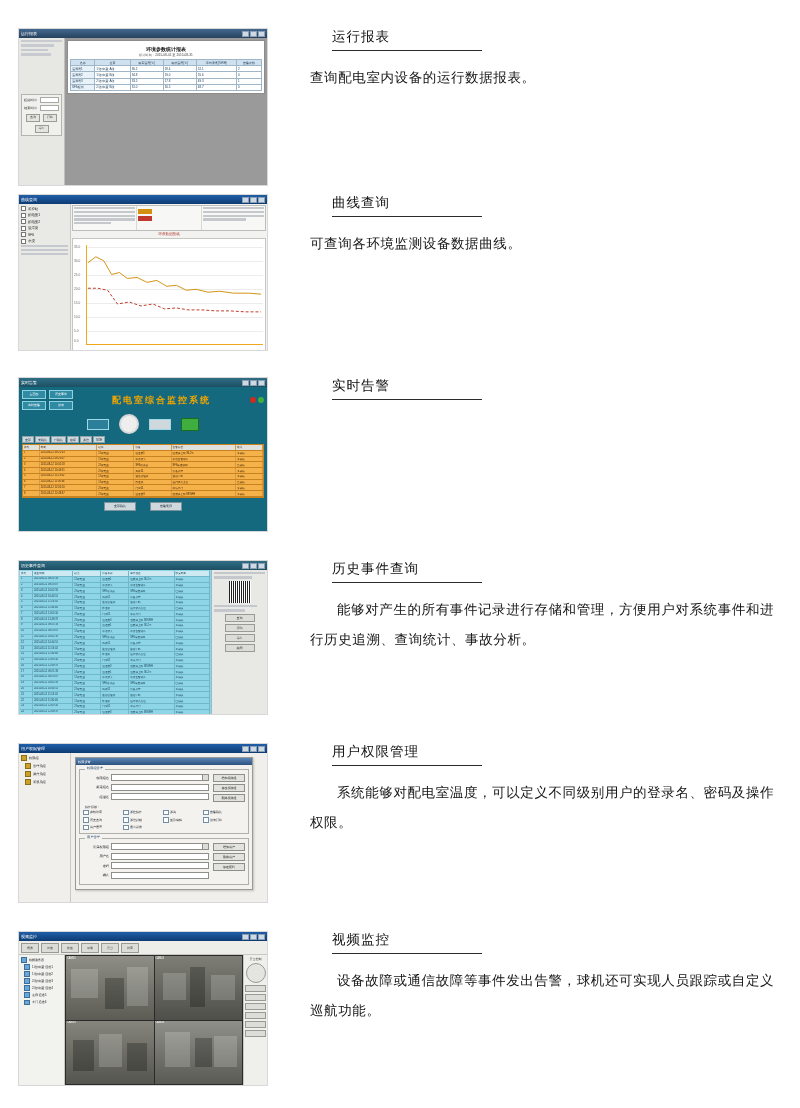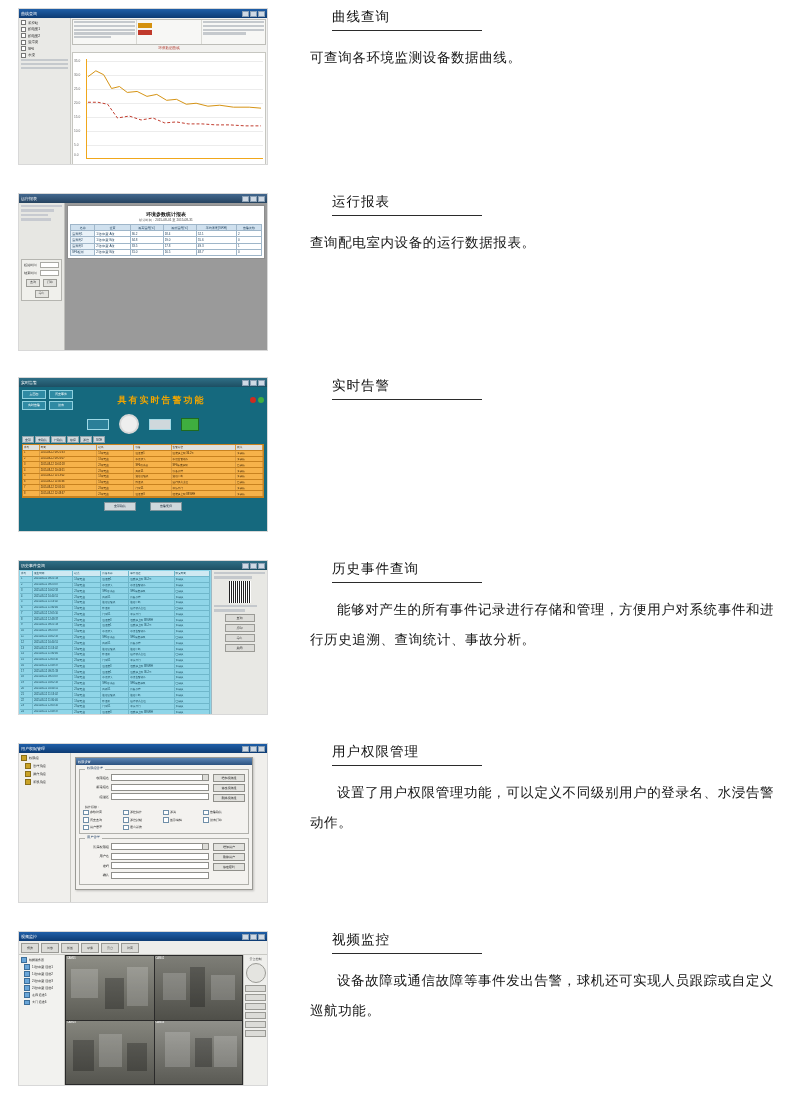--- a/index.html
+++ b/index.html
@@ -225,116 +225,20 @@
   .s6 .cam .d { position: absolute; background: rgba(0,0,0,.25); }
   .s6 .cam .lbl { position: absolute; left: 1px; top: 0.5px; font-size: 2.6px; color: #fff; }
   .s6 .ctrl { width: 24px; background: #efefec; border-left: 1px solid #c8c8c3; padding: 2px 1px; box-sizing: border-box; }
   .s6 .ctrl .b { height: 5px; background: #dcdcd8; border: 1px solid #9a9a95; margin-bottom: 2px; }
   .s6 .pad { width: 18px; height: 18px; border-radius: 50%; border: 1px solid #9a9a95; background: #e4e4e0; margin: 2px auto; }
 </style>
 </head>
 <body>
 
 <div class="page">
-
-  <div class="section" style="padding:8px 0 0 18px;">
-    <div class="shot s1">
-      <div class="win">
-        <div class="titlebar tb-blue">
-          <span>曲线查询</span>
-          <span class="tb-dots">
-              <i></i>
-              <i></i>
-              <i></i>
-            </span>
-        </div>
-        <div class="body">
-          <div class="left">
-            <div class="tree-row">
-                <span class="sq"></span>
-                <span style="font-size:3.4px">监控站</span>
-              </div>
-            <div class="tree-row">
-                <span class="sq"></span>
-                <span style="font-size:3.4px">配电室1</span>
-              </div>
-            <div class="tree-row">
-                <span class="sq"></span>
-                <span style="font-size:3.4px">配电室2</span>
-              </div>
-            <div class="tree-row">
-                <span class="sq"></span>
-                <span style="font-size:3.4px">温湿度</span>
-              </div>
-            <div class="tree-row">
-                <span class="sq"></span>
-                <span style="font-size:3.4px">SF6</span>
-              </div>
-            <div class="tree-row">
-                <span class="sq"></span>
-                <span style="font-size:3.4px">水浸</span>
-              </div>
-            <div class="mini-line"></div>
-            <div class="mini-line"></div>
-            <div class="mini-line"></div>
-          </div>
-          <div class="right">
-            <div class="topbar">
-              <div class="cell">
-                <div class="mini-line"></div>
-                  <div class="mini-line"></div>
-                <div class="mini-line"></div>
-                  <div class="mini-line"></div>
-                <div class="mini-line" style="width:60%"></div>
-              </div>
-              <div class="cell">
-                <div class="legend-swatch"></div>
-                <div class="legend-swatch red"></div>
-              </div>
-              <div class="cell">
-                <div class="mini-line"></div>
-                  <div class="mini-line"></div>
-                <div class="mini-line"></div>
-                  <div class="mini-line" style="width:70%"></div>
-              </div>
-            </div>
-            <div class="title-mini">环境数据曲线</div>
-            <div class="chart">
-              <div class="ylab" style="top:6px">35.0</div>
-              <div class="ylab" style="top:20px">30.0</div>
-              <div class="ylab" style="top:34px">25.0</div>
-              <div class="ylab" style="top:48px">20.0</div>
-              <div class="ylab" style="top:62px">15.0</div>
-              <div class="ylab" style="top:76px">10.0</div>
-              <div class="ylab" style="top:90px">5.0</div>
-              <div class="ylab" style="top:100px">0.0</div>
-              <div class="grid-h" style="top:8px"></div>
-              <div class="grid-h" style="top:22px"></div>
-              <div class="grid-h" style="top:36px"></div>
-              <div class="grid-h" style="top:50px"></div>
-              <div class="grid-h" style="top:64px"></div>
-              <div class="grid-h" style="top:78px"></div>
-              <div class="grid-h" style="top:92px"></div>
-              <div class="axis-v"></div>
-              <div class="axis-h"></div>
-              <svg class="curve" viewBox="0 0 180 100" preserveAspectRatio="none">
-                <polyline points="2,18 10,12 18,16 26,30 34,28 42,34 52,33 62,38 72,36 82,42 92,41 102,46 112,45 124,48 136,47 150,49 166,49 178,50" fill="none" stroke="#d4910f" stroke-width="1"></polyline>
-                <polyline points="2,44 12,44 22,46 32,60 44,58 56,62 68,60 80,65 92,64 104,66 118,66 132,67 146,67 162,68 178,68" fill="none" stroke="#c0392b" stroke-width="1" stroke-dasharray="3 2"></polyline>
-              </svg>
-            </div>
-          </div>
-        </div>
-      </div>
-    </div>
-    <div class="text-col">
-      <div class="sec-title">曲线查询</div>
-      <div class="rule"></div>
-      <p class="sec-body noind">可查询各环境监测设备数据曲线。</p>
-    </div>
-  </div>
 
   <div class="section" style="padding:28px 0 0 18px;">
     <div class="shot s2">
       <div class="win">
         <div class="titlebar tb-dark">
           <span>运行报表</span>
           <span class="tb-dots">
               <i></i>
               <i></i>
               <i></i>
@@ -417,20 +321,116 @@
         </div>
       </div>
     </div>
     <div class="text-col">
       <div class="sec-title">运行报表</div>
       <div class="rule"></div>
       <p class="sec-body noind">查询配电室内设备的运行数据报表。</p>
     </div>
   </div>
 
+  <div class="section" style="padding:8px 0 0 18px;">
+    <div class="shot s1">
+      <div class="win">
+        <div class="titlebar tb-blue">
+          <span>曲线查询</span>
+          <span class="tb-dots">
+              <i></i>
+              <i></i>
+              <i></i>
+            </span>
+        </div>
+        <div class="body">
+          <div class="left">
+            <div class="tree-row">
+                <span class="sq"></span>
+                <span style="font-size:3.4px">监控站</span>
+              </div>
+            <div class="tree-row">
+                <span class="sq"></span>
+                <span style="font-size:3.4px">配电室1</span>
+              </div>
+            <div class="tree-row">
+                <span class="sq"></span>
+                <span style="font-size:3.4px">配电室2</span>
+              </div>
+            <div class="tree-row">
+                <span class="sq"></span>
+                <span style="font-size:3.4px">温湿度</span>
+              </div>
+            <div class="tree-row">
+                <span class="sq"></span>
+                <span style="font-size:3.4px">SF6</span>
+              </div>
+            <div class="tree-row">
+                <span class="sq"></span>
+                <span style="font-size:3.4px">水浸</span>
+              </div>
+            <div class="mini-line"></div>
+            <div class="mini-line"></div>
+            <div class="mini-line"></div>
+          </div>
+          <div class="right">
+            <div class="topbar">
+              <div class="cell">
+                <div class="mini-line"></div>
+                  <div class="mini-line"></div>
+                <div class="mini-line"></div>
+                  <div class="mini-line"></div>
+                <div class="mini-line" style="width:60%"></div>
+              </div>
+              <div class="cell">
+                <div class="legend-swatch"></div>
+                <div class="legend-swatch red"></div>
+              </div>
+              <div class="cell">
+                <div class="mini-line"></div>
+                  <div class="mini-line"></div>
+                <div class="mini-line"></div>
+                  <div class="mini-line" style="width:70%"></div>
+              </div>
+            </div>
+            <div class="title-mini">环境数据曲线</div>
+            <div class="chart">
+              <div class="ylab" style="top:6px">35.0</div>
+              <div class="ylab" style="top:20px">30.0</div>
+              <div class="ylab" style="top:34px">25.0</div>
+              <div class="ylab" style="top:48px">20.0</div>
+              <div class="ylab" style="top:62px">15.0</div>
+              <div class="ylab" style="top:76px">10.0</div>
+              <div class="ylab" style="top:90px">5.0</div>
+              <div class="ylab" style="top:100px">0.0</div>
+              <div class="grid-h" style="top:8px"></div>
+              <div class="grid-h" style="top:22px"></div>
+              <div class="grid-h" style="top:36px"></div>
+              <div class="grid-h" style="top:50px"></div>
+              <div class="grid-h" style="top:64px"></div>
+              <div class="grid-h" style="top:78px"></div>
+              <div class="grid-h" style="top:92px"></div>
+              <div class="axis-v"></div>
+              <div class="axis-h"></div>
+              <svg class="curve" viewBox="0 0 180 100" preserveAspectRatio="none">
+                <polyline points="2,18 10,12 18,16 26,30 34,28 42,34 52,33 62,38 72,36 82,42 92,41 102,46 112,45 124,48 136,47 150,49 166,49 178,50" fill="none" stroke="#d4910f" stroke-width="1"></polyline>
+                <polyline points="2,44 12,44 22,46 32,60 44,58 56,62 68,60 80,65 92,64 104,66 118,66 132,67 146,67 162,68 178,68" fill="none" stroke="#c0392b" stroke-width="1" stroke-dasharray="3 2"></polyline>
+              </svg>
+            </div>
+          </div>
+        </div>
+      </div>
+    </div>
+    <div class="text-col">
+      <div class="sec-title">曲线查询</div>
+      <div class="rule"></div>
+      <p class="sec-body noind">可查询各环境监测设备数据曲线。</p>
+    </div>
+  </div>
+
   <div class="section" style="padding:26px 0 0 18px;">
     <div class="shot s3">
       <div class="win">
         <div class="titlebar tb-teal">
           <span>实时告警</span>
           <span class="tb-dots">
               <i></i>
               <i></i>
               <i></i>
             </span>
@@ -438,21 +438,21 @@
         <div class="body">
           <div class="hdr">
             <div class="btncol">
               <div class="b">主画面</div>
               <div class="b">实时告警</div>
             </div>
             <div class="btncol">
               <div class="b">历史事件</div>
               <div class="b">报表</div>
             </div>
-            <div class="sys-title">具有实时告警功能</div>
+            <div class="sys-title">配电室综合监控系统</div>
             <div class="leds">
               <i style="background:#cf2b1f"></i>
               <i style="background:#3fae3f"></i>
             </div>
           </div>
           <div class="mid">
             <div class="pill"></div>
             <div class="gauge"></div>
             <div class="pill" style="background:#cfd8dc"></div>
             <div class="green"></div>
@@ -918,21 +918,21 @@
                 </div>
               </div>
             </div>
           </div>
         </div>
       </div>
     </div>
     <div class="text-col">
       <div class="sec-title">用户权限管理</div>
       <div class="rule"></div>
-      <p class="sec-body">设置了用户权限管理功能，可以定义不同级别用户的登录名、水浸告警动作。</p>
+      <p class="sec-body">系统能够对配电室温度，可以定义不同级别用户的登录名、密码及操作权限。</p>
     </div>
   </div>
 
   <div class="section" style="padding:28px 0 0 18px;">
     <div class="shot s6">
       <div class="win">
         <div class="titlebar tb-blue">
           <span>视频监控</span>
           <span class="tb-dots">
               <i></i>

